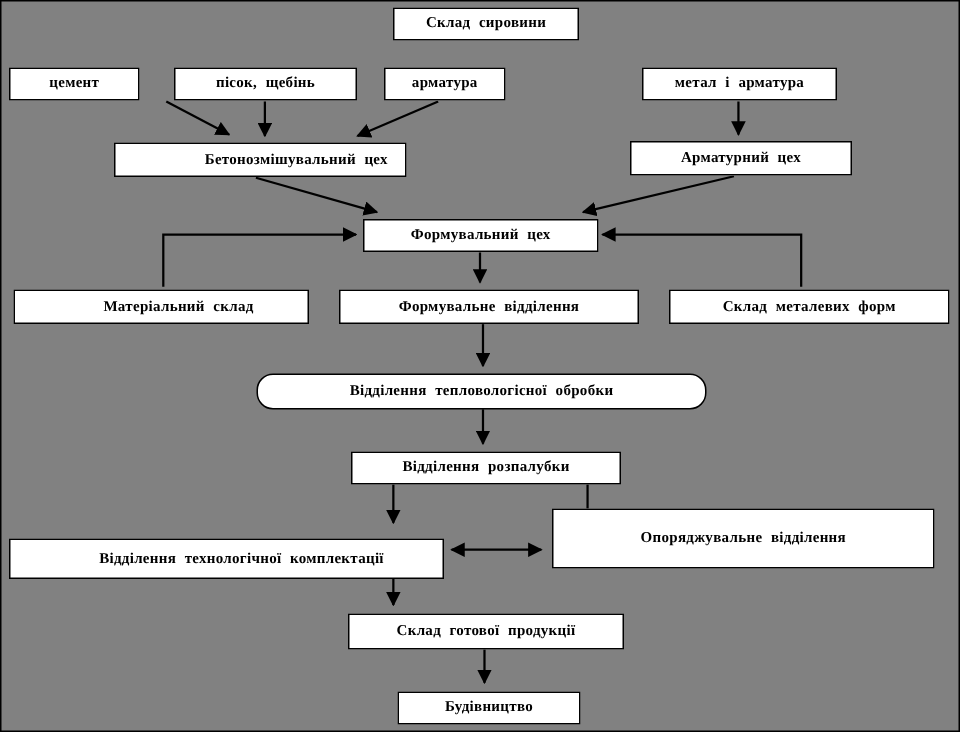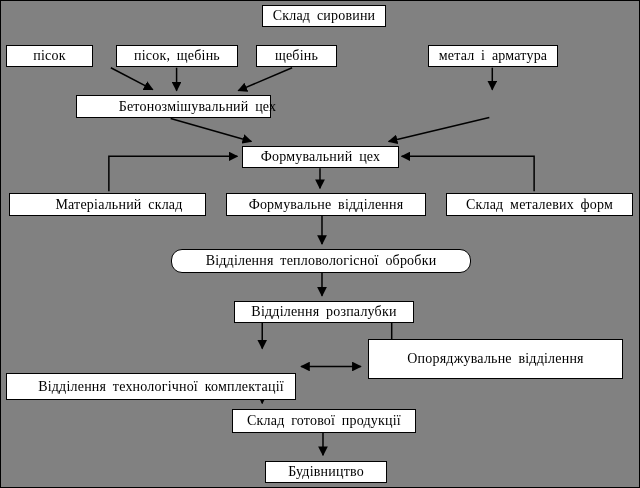--- a/index.html
+++ b/index.html
@@ -18,42 +18,42 @@
   .edges-svg{
     position:absolute;left:0;top:0;width:100%;height:100%;
     pointer-events:none;
   }
   .node{
     position:absolute;
     background:#ffffff;
     border:1.5px solid #000;
     box-sizing:border-box;
     display:flex;align-items:center;justify-content:center;
-    font-size:14px;font-weight:normal;color:#000;
+    font-size:10px;font-weight:bold;color:#000;
     white-space:nowrap;
     word-spacing:3px;
     letter-spacing:0.2px;
     line-height:1;
     text-align:center;
   }
   
   .n-sklad-syrovyny {left:261px;top:4px;  width:124px;height:22px;}
   .n-cement        {left:5px;  top:44px; width:87px; height:22px;}
   .n-pisok         {left:115px;top:44px; width:122px;height:22px;}
   .n-dobavky       {left:255px;top:44px; width:81px; height:22px;}
   .n-metal         {left:427px;top:44px; width:130px;height:22px;}
   .n-beton         {left:75px; top:94px; width:195px;height:23px;padding-left:48px;}
   .n-armatur       {left:419px;top:93px; width:148px;height:23px;}
   .n-form-ceh      {left:241px;top:145px;width:157px;height:22px;}
   .n-mat-sklad     {left:8px;  top:192px;width:197px;height:23px;padding-left:23px;}
   .n-form-vid      {left:225px;top:192px;width:200px;height:23px;}
   .n-sklad-form    {left:445px;top:192px;width:187px;height:23px;}
   .n-teplo         {left:170px;top:248px;width:300px;height:24px;border-radius:11px;}
   .n-rozpal        {left:233px;top:300px;width:180px;height:22px;}
-  .n-komplekt      {left:5px;  top:372px;width:290px;height:27px;padding-left:20px;}
+  .n-komplekt      {left:5px;  top:358px;width:290px;height:27px;padding-left:20px;}
   .n-oporyad       {left:367px;top:338px;width:255px;height:40px;}
   .n-gotova        {left:231px;top:408px;width:184px;height:24px;}
   .n-bud           {left:264px;top:460px;width:122px;height:22px;}
 </style>
 </head>
 <body>
 
 <div class="canvas" style="background: rgb(129, 129, 129);">
 
   <svg class="edges-svg" width="640" height="488" viewBox="0 0 640 488" xmlns="http://www.w3.org/2000/svg">
@@ -76,25 +76,26 @@
       <path d="M322,273 L322,296" marker-end="url(#ah)"></path>
       <path d="M262,323 L262,349" marker-end="url(#ah)"></path>
       <path d="M392,323 L392,349" marker-end="url(#ah)"></path>
       <path d="M301,367 L361,367" marker-start="url(#ah)" marker-end="url(#ah)"></path>
       <path d="M262,381 L262,404" marker-end="url(#ah)"></path>
       <path d="M323,433 L323,456" marker-end="url(#ah)"></path>
     </g>
   </svg>
 
   <div class="node n-sklad-syrovyny" style="background: rgb(255, 255, 255); border-color: rgb(0, 0, 0); color: rgb(0, 0, 0);">Склад сировини</div>
-  <div class="node n-cement" style="background: rgb(255, 255, 255); border-color: rgb(0, 0, 0); color: rgb(0, 0, 0);">пісок</div>
+  <div class="node n-cement" style="background: rgb(255, 255, 255); border-color: rgb(0, 0, 0); color: rgb(0, 0, 0);">цемент</div>
   <div class="node n-pisok" style="background: rgb(255, 255, 255); border-color: rgb(0, 0, 0); color: rgb(0, 0, 0);">пісок, щебінь</div>
-  <div class="node n-dobavky" style="background: rgb(255, 255, 255); border-color: rgb(0, 0, 0); color: rgb(0, 0, 0);">щебінь</div>
+  <div class="node n-dobavky" style="background: rgb(255, 255, 255); border-color: rgb(0, 0, 0); color: rgb(0, 0, 0);">арматура</div>
   <div class="node n-metal" style="background: rgb(255, 255, 255); border-color: rgb(0, 0, 0); color: rgb(0, 0, 0);">метал і арматура</div>
   <div class="node n-beton" style="background: rgb(255, 255, 255); border-color: rgb(0, 0, 0); color: rgb(0, 0, 0);">Бетонозмішувальний цех</div>
+  <div class="node n-armatur" style="background: rgb(255, 255, 255); border-color: rgb(0, 0, 0); color: rgb(0, 0, 0);">Арматурний цех</div>
   <div class="node n-form-ceh" style="background: rgb(255, 255, 255); border-color: rgb(0, 0, 0); color: rgb(0, 0, 0);">Формувальний цех</div>
   <div class="node n-mat-sklad" style="background: rgb(255, 255, 255); border-color: rgb(0, 0, 0); color: rgb(0, 0, 0);">Матеріальний склад</div>
   <div class="node n-form-vid" style="background: rgb(255, 255, 255); border-color: rgb(0, 0, 0); color: rgb(0, 0, 0);">Формувальне відділення</div>
   <div class="node n-sklad-form" style="background: rgb(255, 255, 255); border-color: rgb(0, 0, 0); color: rgb(0, 0, 0);">Склад металевих форм</div>
   <div class="node n-teplo" style="background: rgb(255, 255, 255); border-color: rgb(0, 0, 0); color: rgb(0, 0, 0);">Відділення тепловологісної обробки</div>
   <div class="node n-rozpal" style="background: rgb(255, 255, 255); border-color: rgb(0, 0, 0); color: rgb(0, 0, 0);">Відділення розпалубки</div>
   <div class="node n-komplekt" style="background: rgb(255, 255, 255); border-color: rgb(0, 0, 0); color: rgb(0, 0, 0);">Відділення технологічної комплектації</div>
   <div class="node n-oporyad" style="background: rgb(255, 255, 255); border-color: rgb(0, 0, 0); color: rgb(0, 0, 0);">Опоряджувальне відділення</div>
   <div class="node n-gotova" style="background: rgb(255, 255, 255); border-color: rgb(0, 0, 0); color: rgb(0, 0, 0);">Склад готової продукції</div>
   <div class="node n-bud" style="background: rgb(255, 255, 255); border-color: rgb(0, 0, 0); color: rgb(0, 0, 0);">Будівництво</div>

